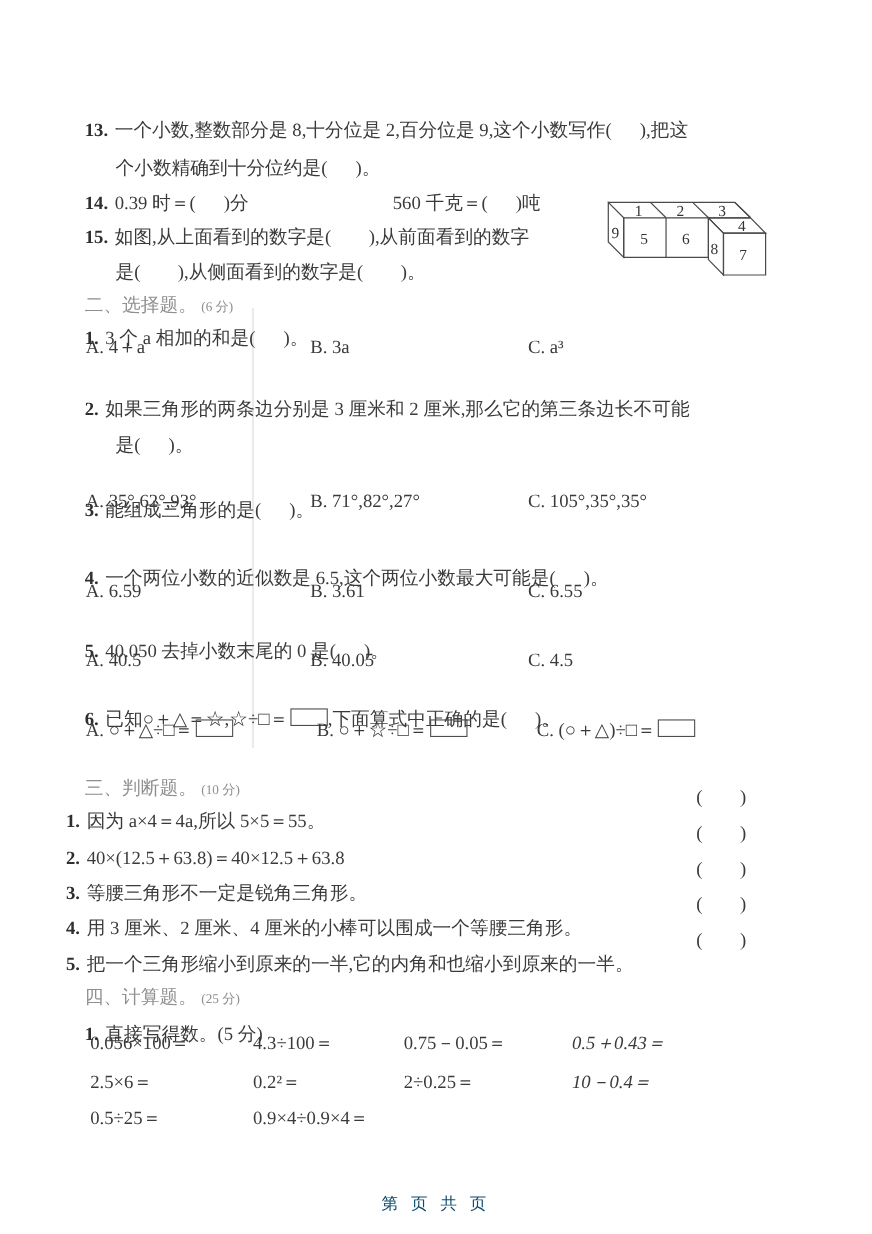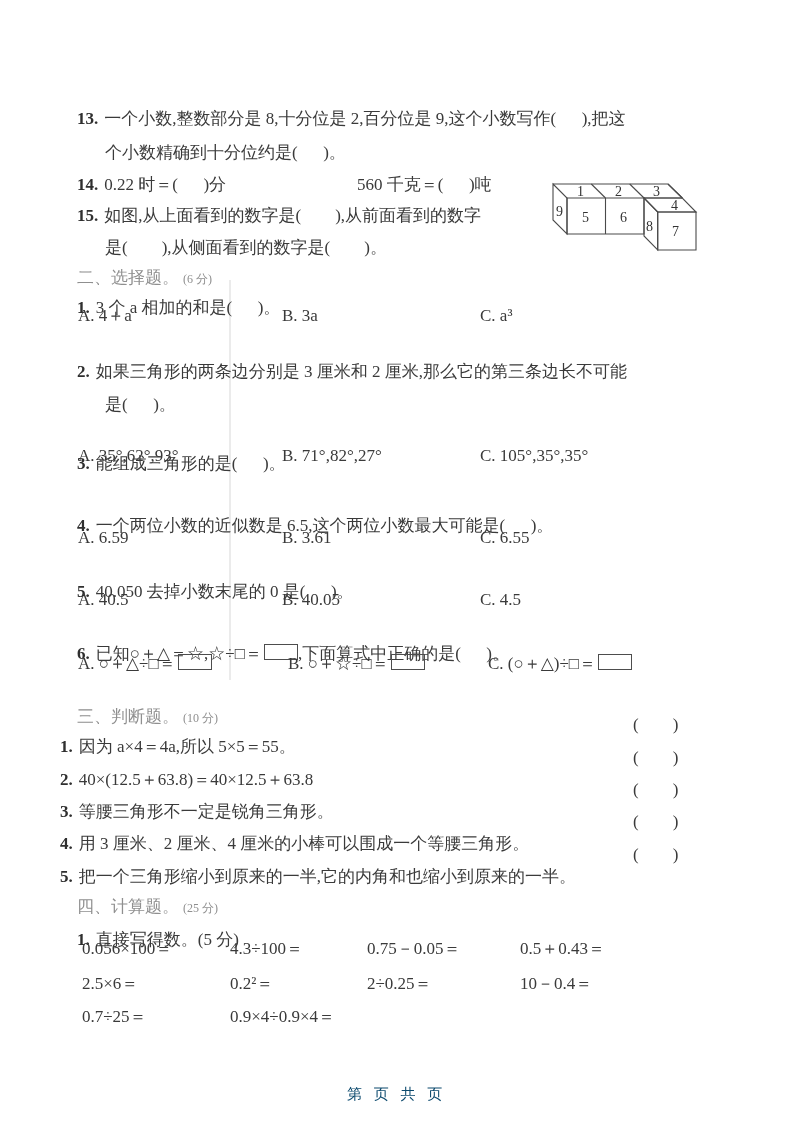--- a/index.html
+++ b/index.html
@@ -23,21 +23,21 @@
   .opt-b6{position:absolute;left:288px;top:0;}
   .opt-c6{position:absolute;left:488px;top:0;}
   .rbox{
     display:inline-block;width:32px;height:14px;
     border:1.3px solid #4d4d4d;vertical-align:-1px;margin-left:2px;
   }
   .jparen{position:absolute;left:633px;top:0;}
   .c1{position:absolute;left:82px;top:0;}
   .c2{position:absolute;left:230px;top:0;}
   .c3{position:absolute;left:367px;top:0;}
-  .c4{position:absolute;left:520px;top:0;}
+  .c4{position:absolute;left:520px;top:0;font-style:italic;}
   .vline{position:absolute;width:2px;background:#ebebeb;}
   .footer{
     position:absolute;left:0;top:1085px;width:100%;
     text-align:center;font-size:15px;letter-spacing:4px;color:#0c4a6e;
   }
   .fig{position:absolute;left:549px;top:171px;}
   .fig text{font-size:14px;fill:#333;font-family:"Liberation Serif","DejaVu Serif",serif;}
   .fig path,.fig line{stroke:#4a4a4a;stroke-width:1.1;fill:none;}
 </style>
 </head>
@@ -48,21 +48,21 @@
   <div class="vline" style="left:229px;top:280px;height:400px;"></div>
 
   <div class="line" style="left:60px;top:86px;">
     <span class="qn">13.</span><span>一个小数,整数部分是 8,十分位是 2,百分位是 9,这个小数写作(      ),把这</span>
   </div>
   <div class="line" style="left:88px;top:120px;">
     <span>个小数精确到十分位约是(      )。</span>
   </div>
 
   <div class="line" style="left:60px;top:152px;">
-    <span class="qn">14.</span><span>0.22 时＝(      )分</span>
+    <span class="qn">14.</span><span>0.39 时＝(      )分</span>
   </div>
   <div class="line" style="left:340px;top:152px;">
     <span>560 千克＝(      )吨</span>
   </div>
 
   <div class="line" style="left:60px;top:183px;">
     <span class="qn">15.</span><span>如图,从上面看到的数字是(        ),从前面看到的数字</span>
   </div>
   <div class="line" style="left:88px;top:215px;">
     <span>是(        ),从侧面看到的数字是(        )。</span>
@@ -188,19 +188,19 @@
     <span class="c3">0.75－0.05＝</span>
     <span class="c4">0.5＋0.43＝</span>
   </div>
   <div class="line" style="left:0;top:973px;width:793px;">
     <span class="c1">2.5×6＝</span>
     <span class="c2">0.2²＝</span>
     <span class="c3">2÷0.25＝</span>
     <span class="c4">10－0.4＝</span>
   </div>
   <div class="line" style="left:0;top:1006px;width:793px;">
-    <span class="c1">0.7÷25＝</span>
+    <span class="c1">0.5÷25＝</span>
     <span class="c2">0.9×4÷0.9×4＝</span>
   </div>
 
   <div class="footer">第 页 共 页</div>
 
 </div>
 
 </body></html>

